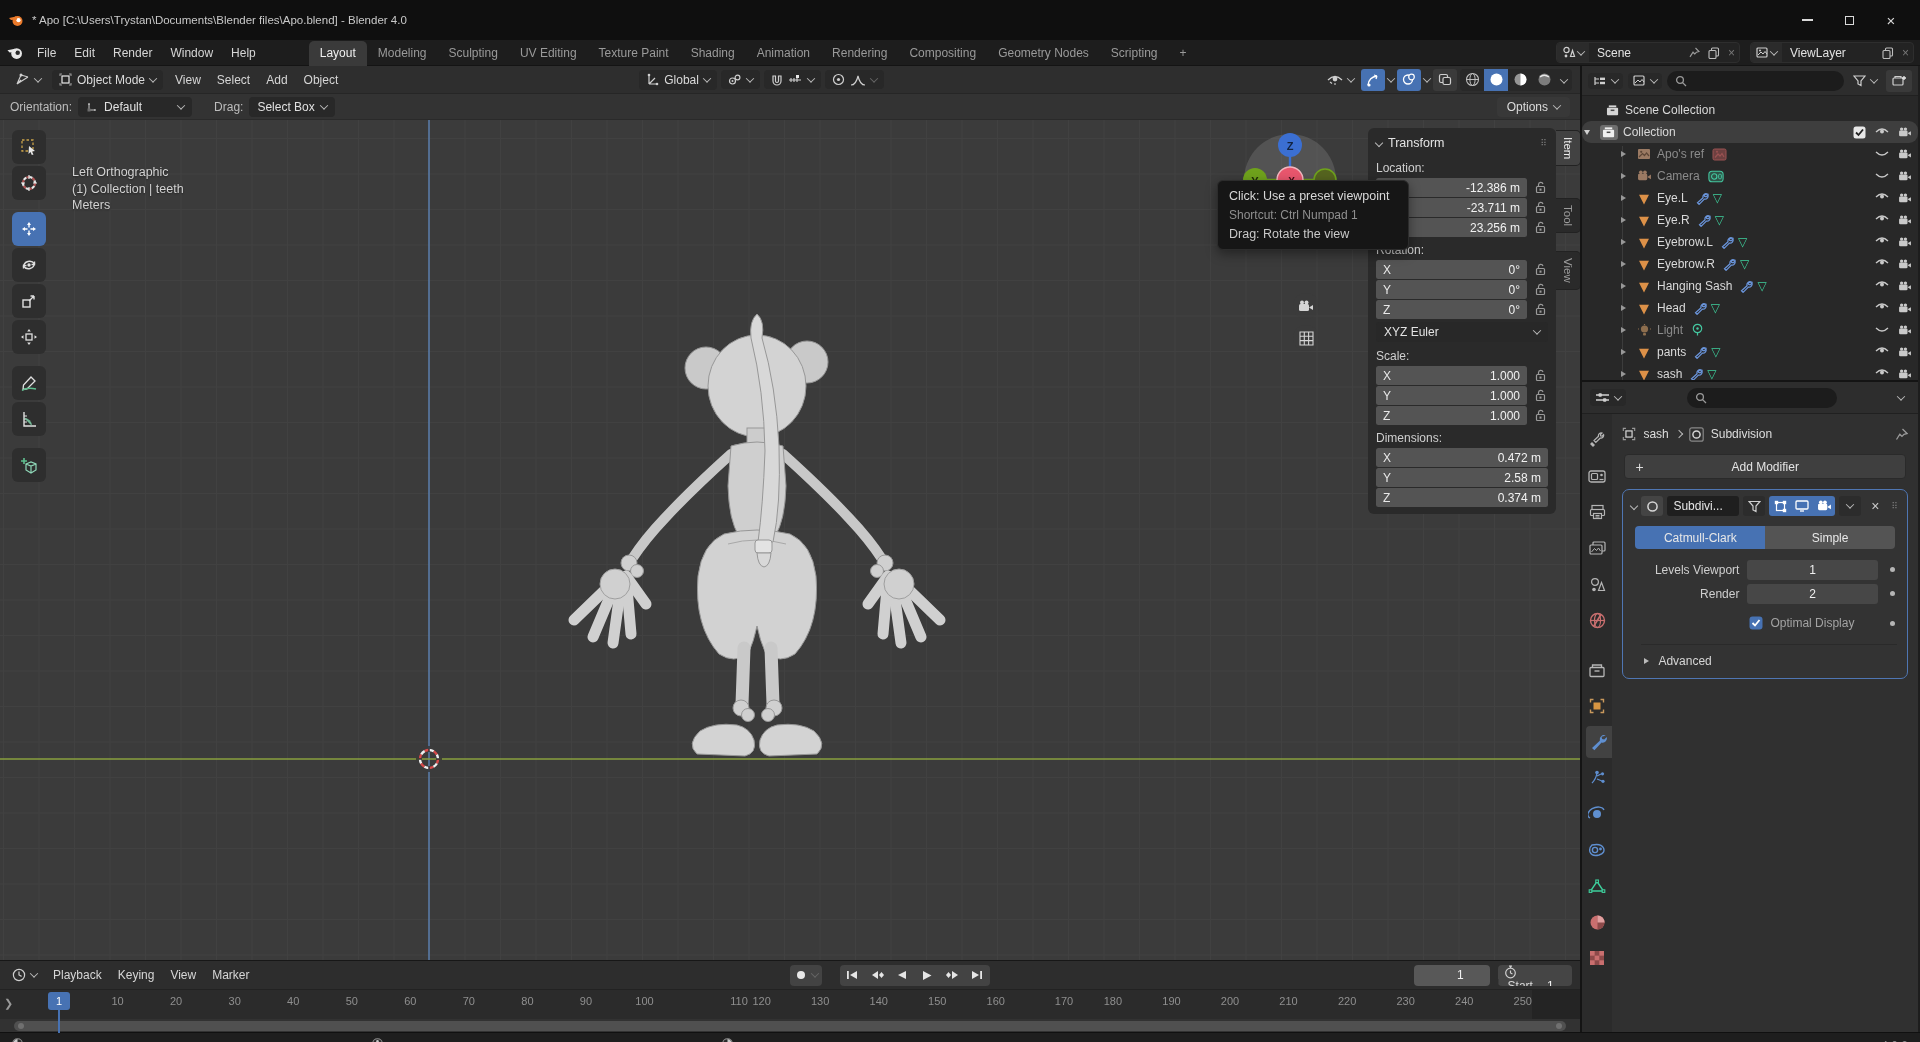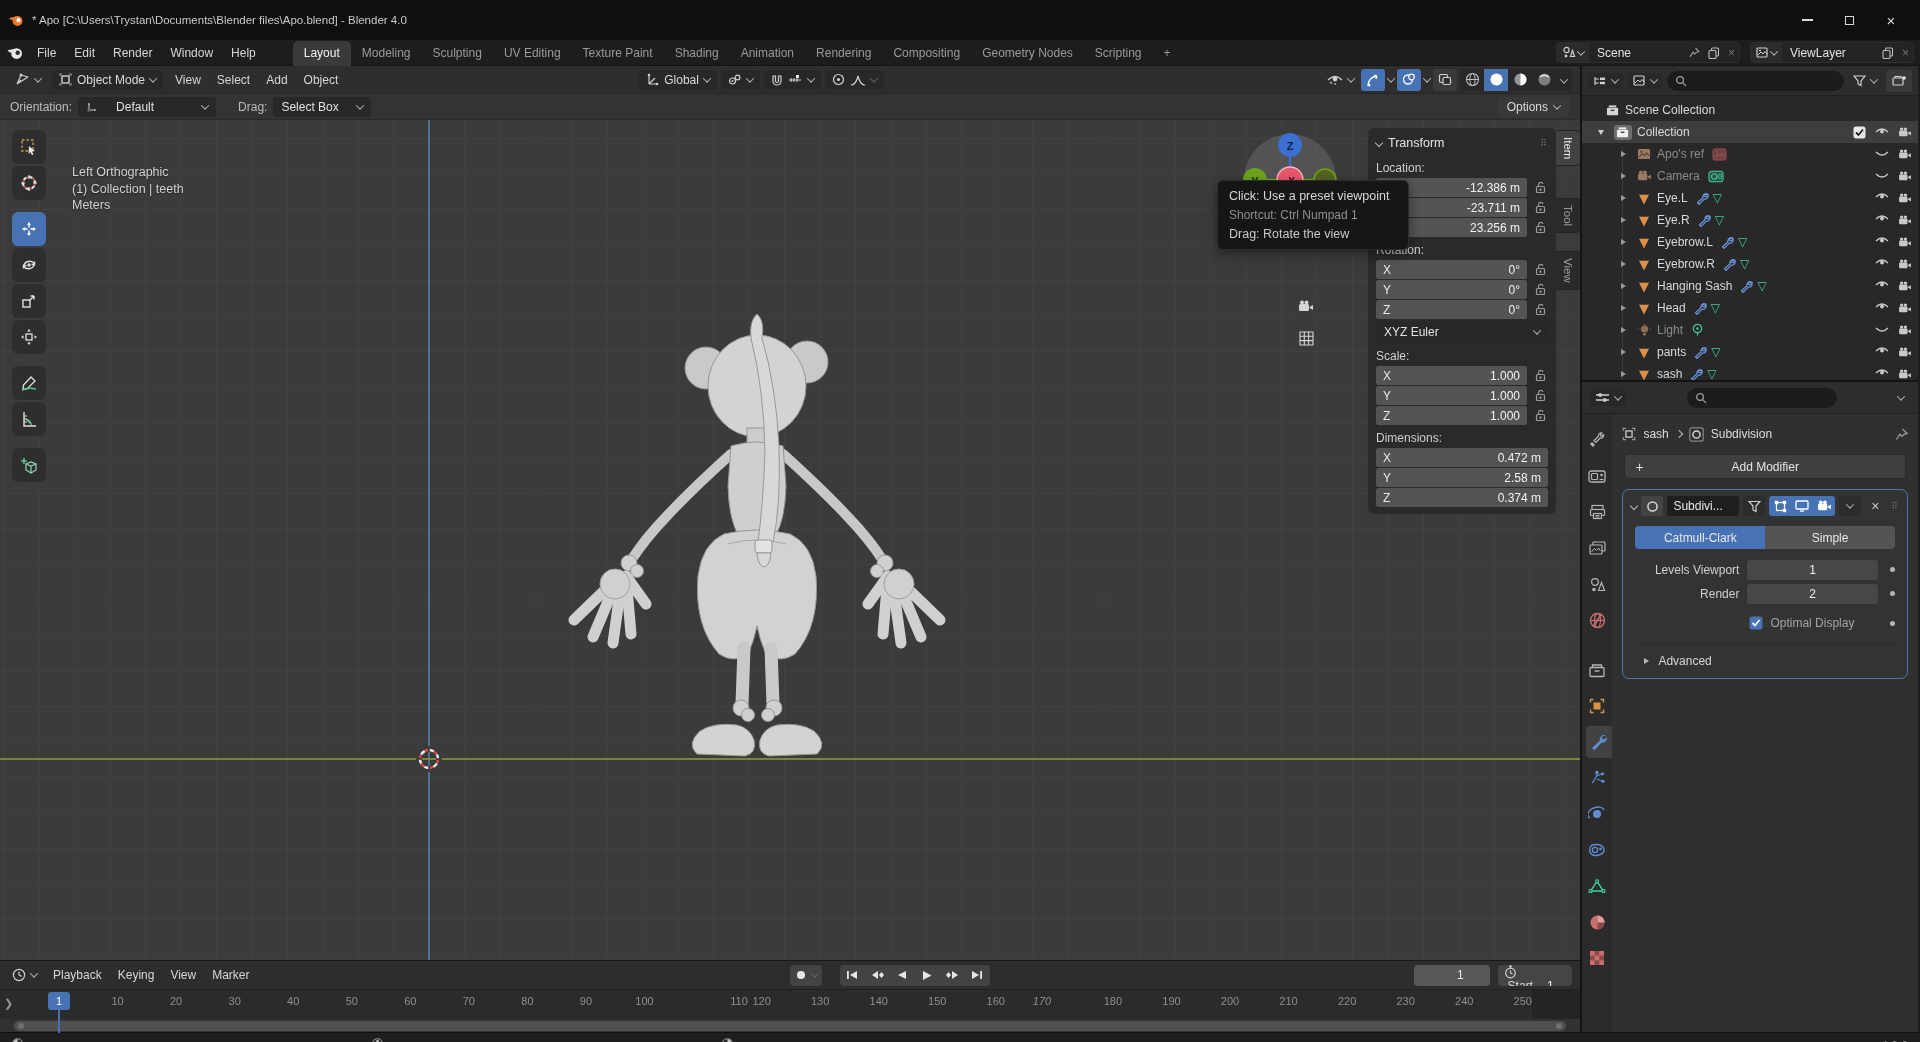--- a/index.html
+++ b/index.html
@@ -12,21 +12,21 @@
   .titlebar{height:40px;background:#0f0f0f;display:flex;align-items:center;padding:0 8px;gap:8px;}
   .titlebar .title{color:#c9c9c9;font-size:11.5px;white-space:nowrap;}
   .wctrls{margin-left:auto;display:flex;align-items:center;}
   .wbtn{width:42px;height:24px;display:flex;align-items:center;justify-content:center;color:#d9d9d9;}
   .wbtn .minbar{width:11px;height:1.6px;background:#d9d9d9;}
   .wbtn .maxbox{width:9px;height:9px;border:1.4px solid #d9d9d9;}
   .wbtn.close{font-size:15px;}
   
   .topbar{height:26px;background:#1d1d1d;display:flex;align-items:center;padding:0 6px;border-bottom:1px solid #141414;}
   .menu-item{padding:4px 9px;color:#d6d6d6;border-radius:3px;}
-  .wtabs{display:flex;align-items:flex-end;height:26px;margin-left:28px;}
+  .wtabs{display:flex;align-items:flex-end;height:26px;margin-left:44px;}
   .wtab{padding:5px 11px;color:#9a9a9a;border-radius:5px 5px 0 0;height:25px;display:flex;align-items:center;}
   .wtab[data-active="true"]{background:#3a3a3a;color:#f0f0f0;}
   .topbar-right{margin-left:auto;display:flex;gap:10px;align-items:center;}
   .idgroup{display:flex;align-items:center;background:#232323;border:1px solid #2e2e2e;border-radius:4px;height:21px;overflow:hidden;}
   .idgroup .icbox{display:flex;align-items:center;gap:2px;padding:0 5px;background:#2b2b2b;height:100%;}
   .idgroup .idname{padding:0 8px;color:#e2e2e2;min-width:96px;}
   .idgroup .mini{padding:0 4px;color:#9a9a9a;display:flex;align-items:center;height:100%;}
   
   .main{display:flex;}
   .left{width:1582px;display:flex;flex-direction:column;border-right:2px solid #141414;}
@@ -37,21 +37,21 @@
   .hbtn{display:flex;align-items:center;gap:5px;padding:3px 7px;border-radius:4px;color:#dadada;}
   .hbtn.dark{background:#282828;}
   .vmenu{padding:3px 8px;color:#d6d6d6;}
   .hspacer{width:285px;}
   .togglebtn{width:24px;height:22px;border-radius:3px;display:flex;align-items:center;justify-content:center;background:transparent;}
   .togglebtn.on{background:#4772b3;}
   .shadegrp{display:flex;background:#282828;border-radius:4px;overflow:hidden;align-items:center;}
   .shadegrp .togglebtn{border-radius:0;}
   .vp-tools{height:26px;background:#333333;display:flex;align-items:center;padding:0 10px;gap:6px;border-bottom:1px solid #2a2a2a;}
   .tool-label{color:#bdbdbd;}
-  .tsdd{display:flex;align-items:center;gap:18px;background:#282828;border-radius:4px;padding:3px 8px;color:#e0e0e0;}
+  .tsdd{display:flex;align-items:center;gap:6px;background:#282828;border-radius:4px;padding:3px 8px;color:#e0e0e0;}
   .options-btn{margin-left:auto;display:flex;align-items:center;gap:6px;background:#383838;border-radius:4px;padding:3px 10px;color:#dcdcdc;}
   .canvas{position:absolute;left:0;top:54px;width:1582px;height:840px;
     background-color:#3b3b3b;
     background-image:linear-gradient(#414141 1px,transparent 1px),linear-gradient(90deg,#414141 1px,transparent 1px);
     background-size:35.5px 35.5px;background-position:3px 18px;}
   .canvas svg.scene{position:absolute;left:0;top:0;}
   .vp-info{position:absolute;left:72px;top:44px;color:#d2d2d2;font-size:12.5px;line-height:16.5px;text-shadow:0 1px 2px rgba(0,0,0,.45);}
   
   .vtoolbar{position:absolute;left:12px;top:64px;display:flex;flex-direction:column;gap:2px;width:34px;}
   .vtool{width:34px;height:34px;background:#2e2e2e;border-radius:6px;display:flex;align-items:center;justify-content:center;}
@@ -872,21 +872,21 @@
               <span class="tl-tick" style="left: 468.85px;">70</span>
               <span class="tl-tick" style="left: 527.4px;">80</span>
               <span class="tl-tick" style="left: 585.95px;">90</span>
               <span class="tl-tick" style="left: 644.5px;">100</span>
               <span class="tl-tick" style="left: 703.05px; margin-left: 36px;">110</span>
               <span class="tl-tick" style="left: 761.6px;">120</span>
               <span class="tl-tick" style="left: 820.15px;">130</span>
               <span class="tl-tick" style="left: 878.7px;">140</span>
               <span class="tl-tick" style="left: 937.25px;">150</span>
               <span class="tl-tick" style="left: 995.8px;">160</span>
-              <span class="tl-tick" style="left: 1042px; font-style: italic;">170</span>
+              <span class="tl-tick" style="left: 1064px;">170</span>
               <span class="tl-tick" style="left: 1112.9px;">180</span>
               <span class="tl-tick" style="left: 1171.45px;">190</span>
               <span class="tl-tick" style="left: 1230px;">200</span>
               <span class="tl-tick" style="left: 1288.55px;">210</span>
               <span class="tl-tick" style="left: 1347.1px;">220</span>
               <span class="tl-tick" style="left: 1405.65px;">230</span>
               <span class="tl-tick" style="left: 1464.2px;">240</span>
               <span class="tl-tick" style="left: 1522.75px;">250</span>
             </div>
         </div>
@@ -948,21 +948,21 @@
             <span class="i">
                 <svg width="14" height="13" viewBox="0 0 15 14">
                   <rect x="1" y="4" width="12" height="8" rx="1" fill="#d5d5d5"></rect>
                   <rect x="3" y="1.5" width="8" height="2" fill="#d5d5d5"></rect>
                   <rect x="5" y="6" width="4" height="1.6" fill="#4a4a4a"></rect>
                 </svg>
               </span>
             <span class="oname">Scene Collection</span>
           </div>
 
-          <div class="orow selected" style="padding-left:14px;">
+          <div class="orow selected" style="border-radius:9px;">
             <i class="expander open"></i>
             <span class="i" style="margin-left:8px;background:#6e6e6e;border-radius:3px;padding:1px 2px;">
                 <svg width="14" height="13" viewBox="0 0 15 14">
                   <rect x="1" y="4" width="12" height="8" rx="1" fill="#f0f0f0"></rect>
                   <rect x="3" y="1.5" width="8" height="2" fill="#f0f0f0"></rect>
                   <rect x="5" y="6" width="4" height="1.6" fill="#4a4a4a"></rect>
                 </svg>
               </span>
             <span class="oname">Collection</span>
             <span class="orowicons">

